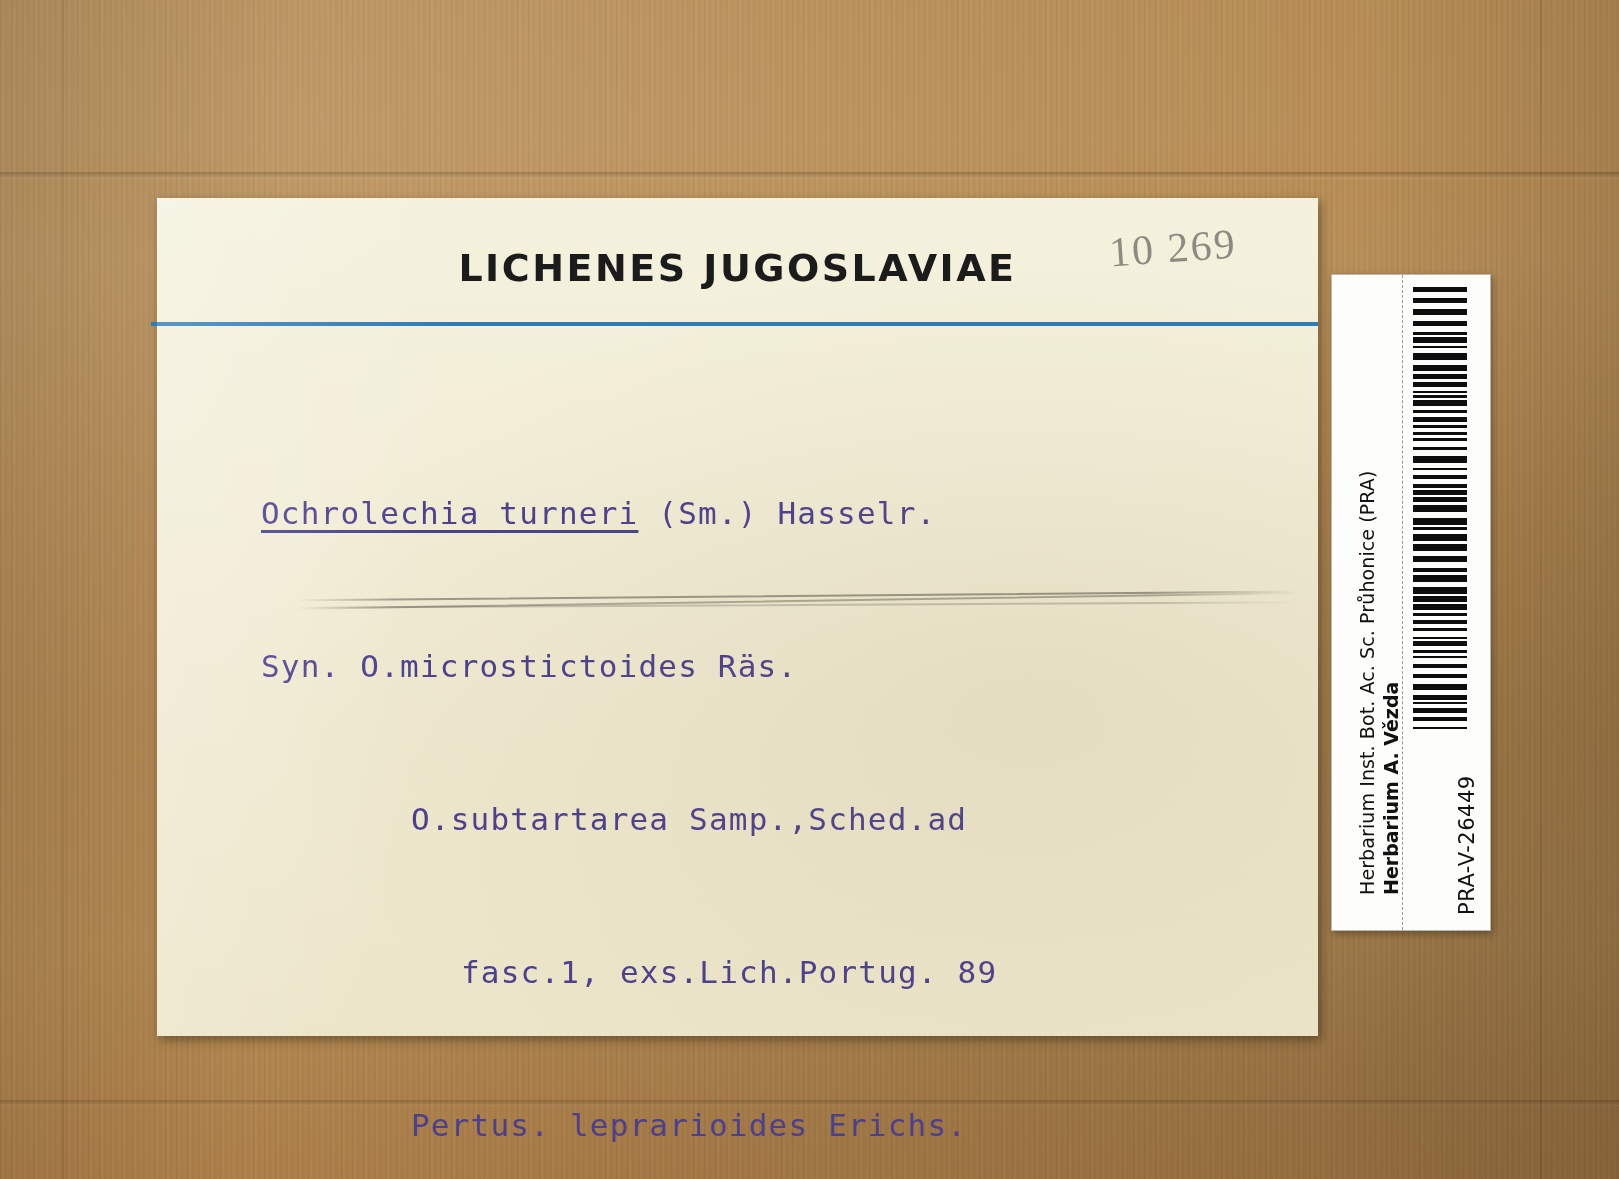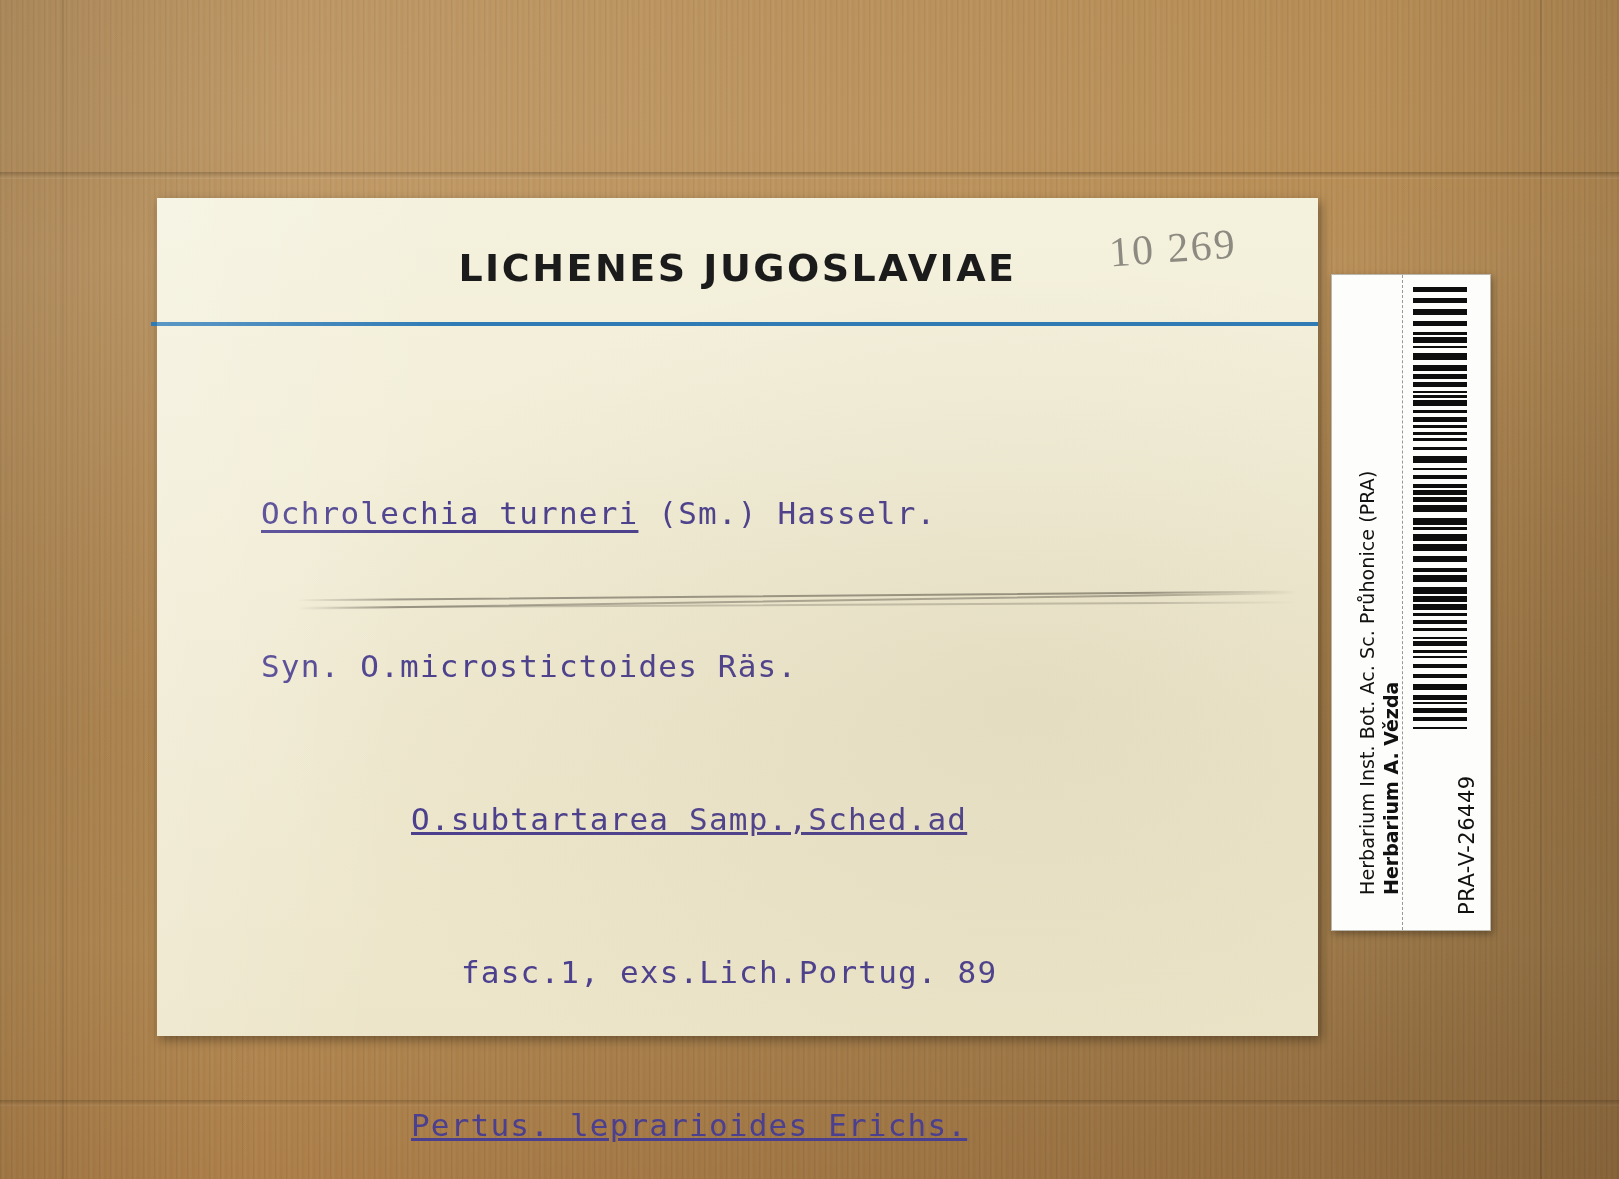--- a/index.html
+++ b/index.html
@@ -144,21 +144,21 @@
     color: #4b3f8f;
     letter-spacing: 1.2px;
     white-space: pre;
   }
   .tline { position: relative; }
   #species-name {
     text-decoration: underline;
     text-underline-offset: 6px;
     text-decoration-thickness: 3px;
   }
-  .indent1 { padding-left: 150px; text-decoration: underline; }
+  .indent1 { padding-left: 150px; }
   .indent2 { padding-left: 200px; }
 
   
   #strike-mark {
     position: absolute;
     top: 395px;
     left: 140px;
     width: 1000px;
     height: 14px;
     pointer-events: none;

